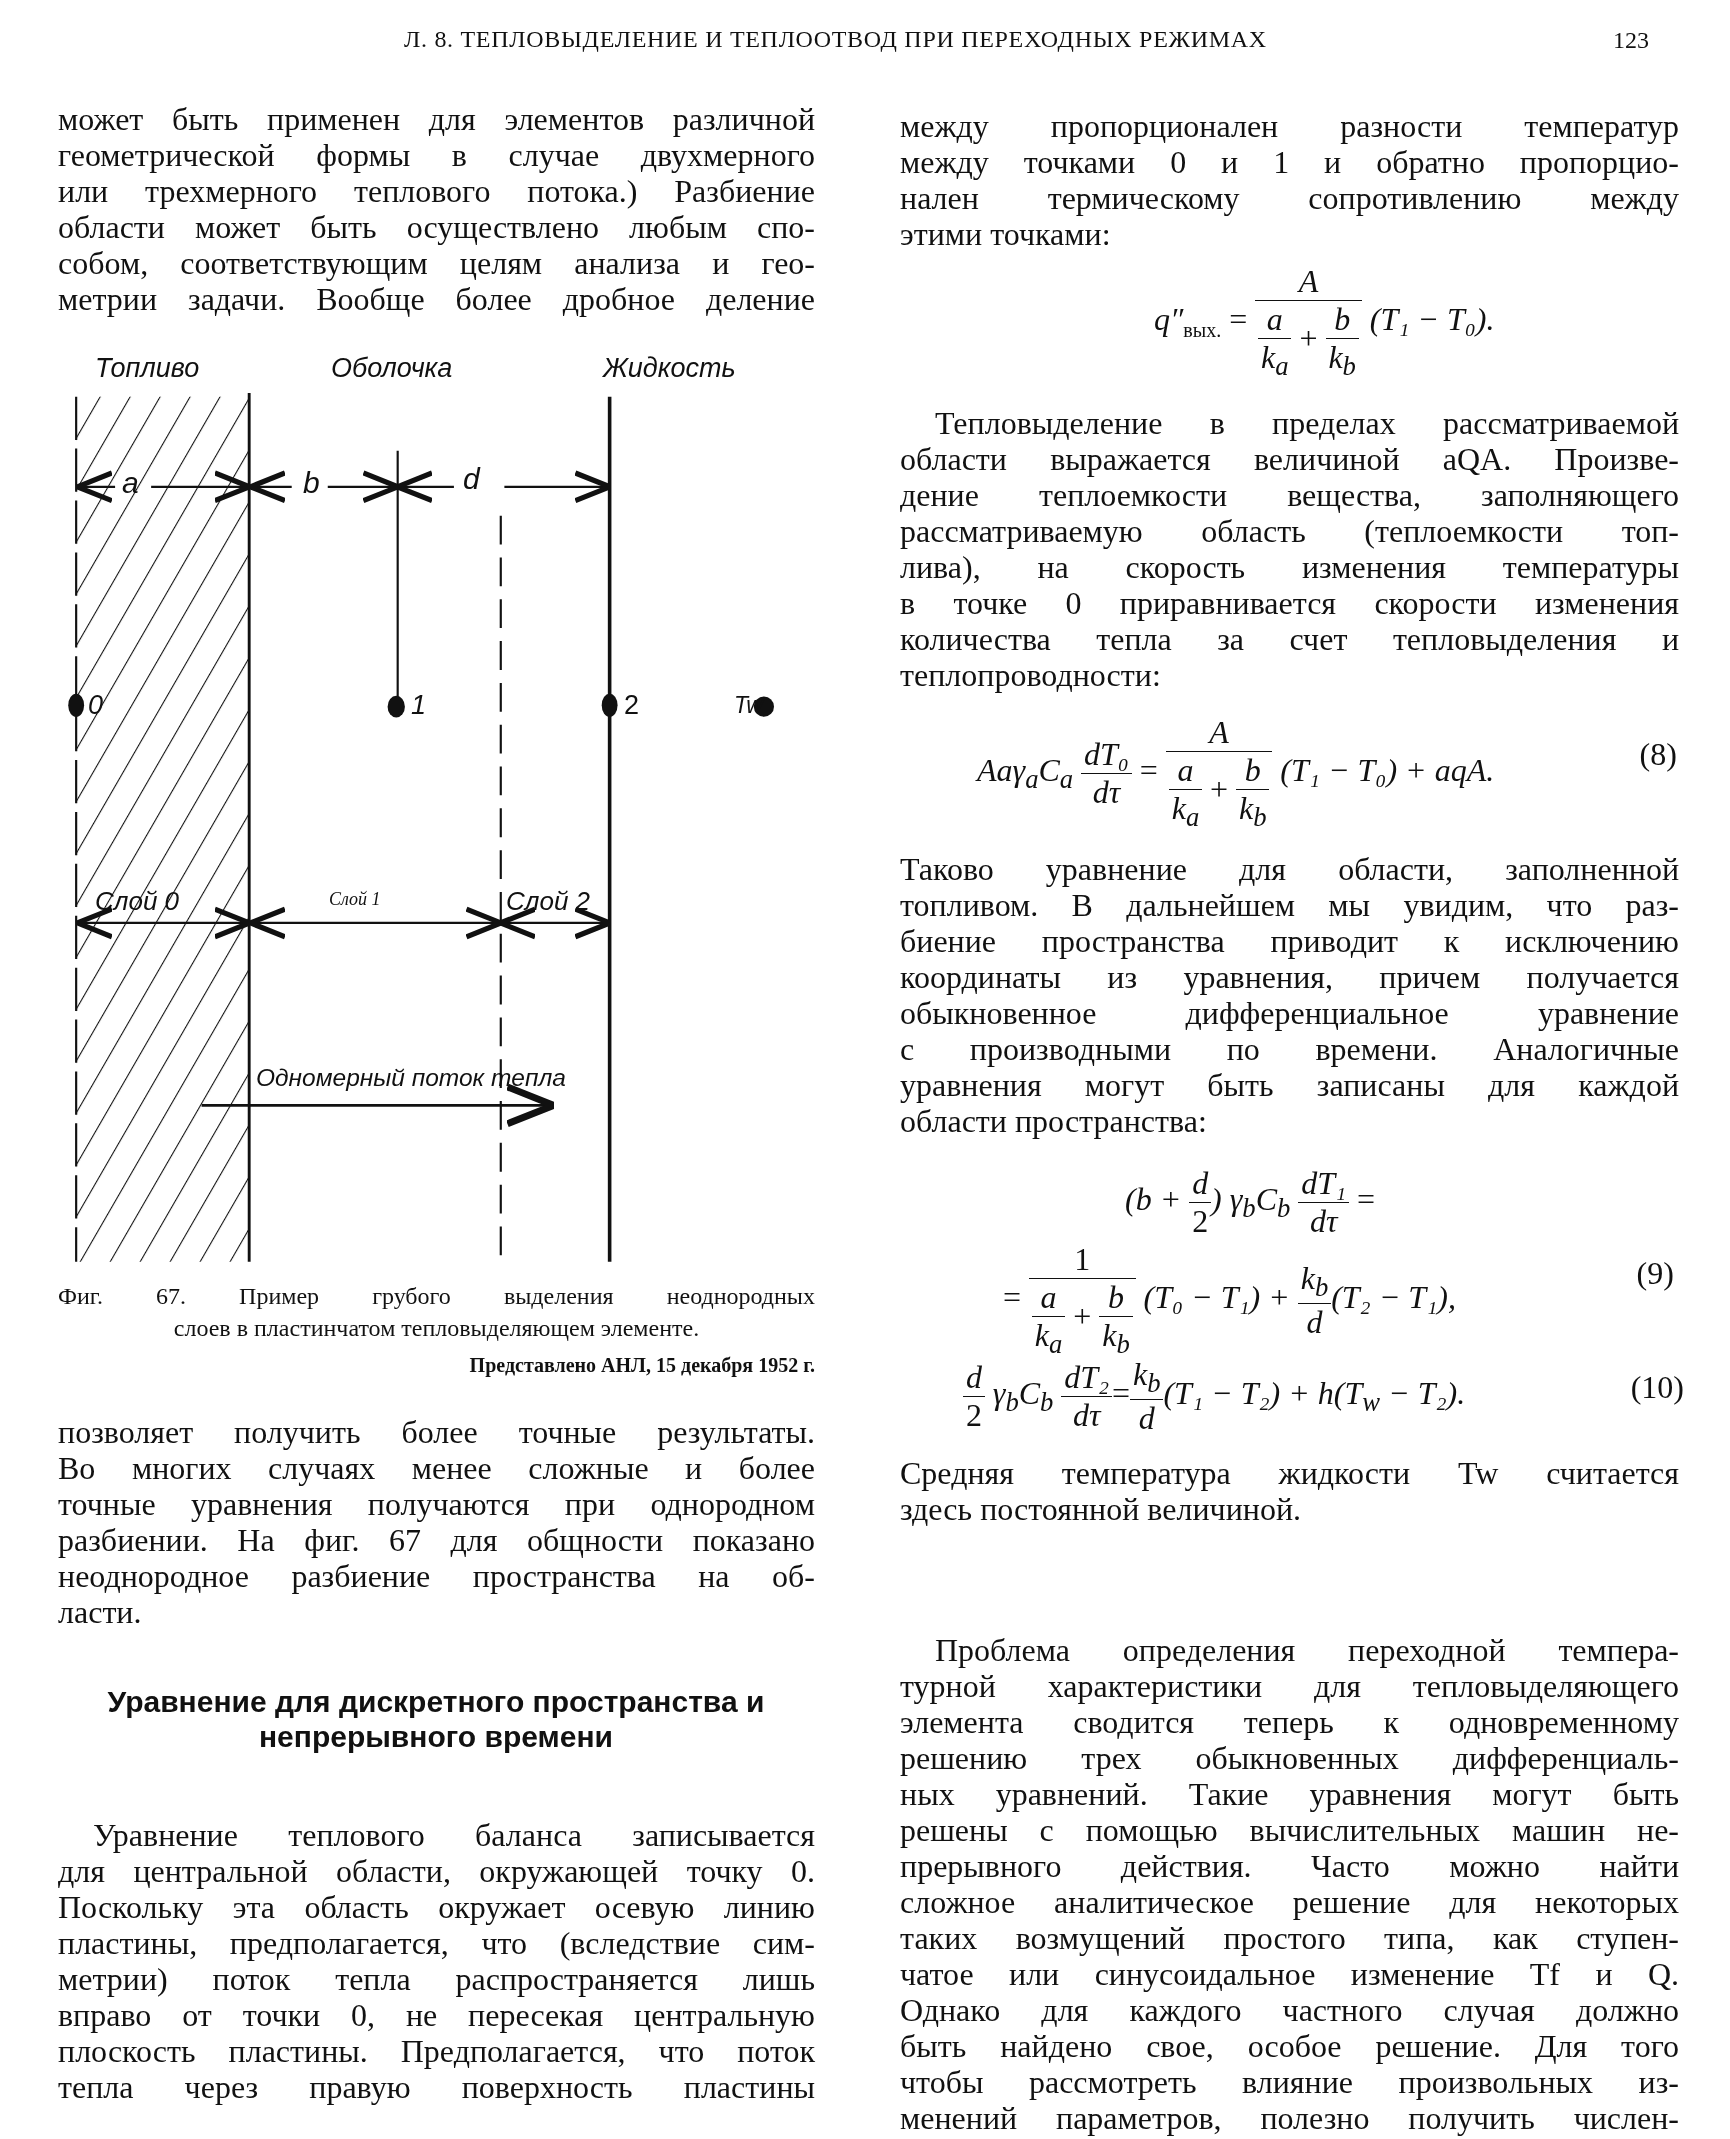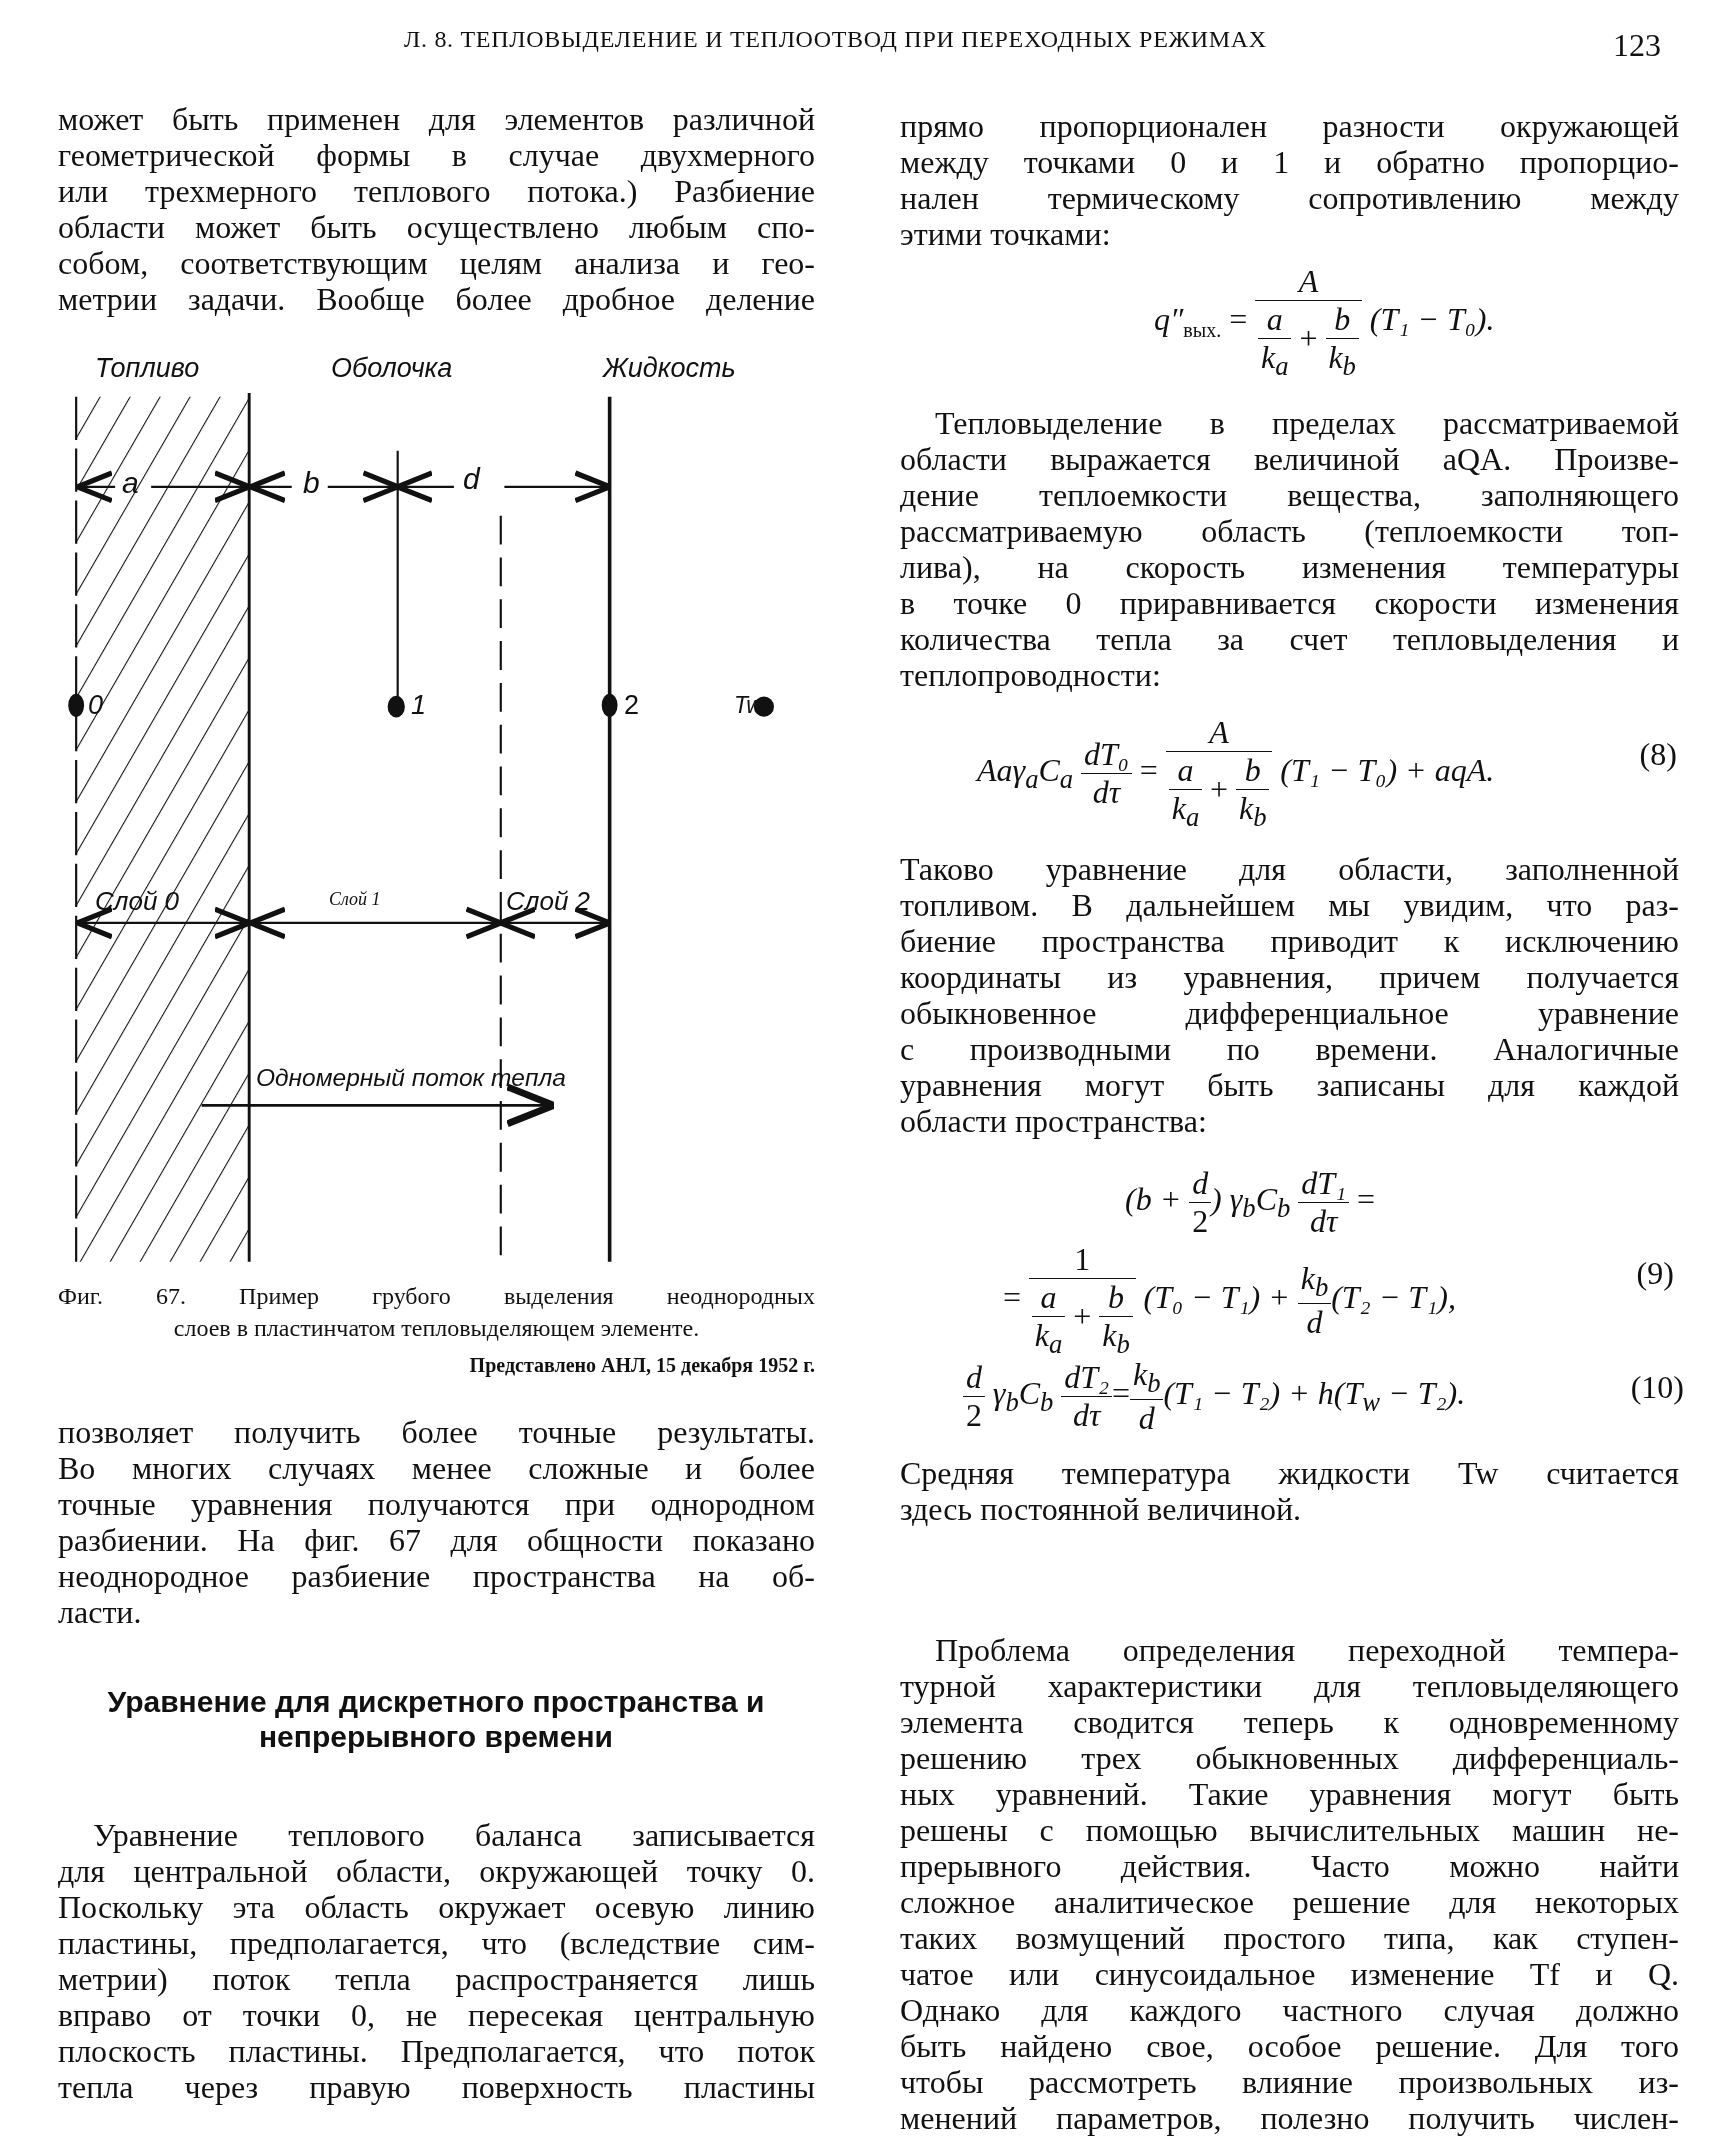--- a/index.html
+++ b/index.html
@@ -7,21 +7,21 @@
     width: 1731px; height: 2140px; position: relative; overflow: hidden;
     font-family: "Liberation Serif", "DejaVu Serif", serif; color: #111;
   }
   .running-head {
     position: absolute; top: 20px; left: 0; width: 1731px; height: 43px;
   }
   .running-head .title {
     position: absolute; left: 404px; top: 5.8px; font-size: 24px; letter-spacing: 0.7px;
   }
   .running-head .page-num {
-    position: absolute; left: 1613px; top: 7.2px; font-size: 32px;
+    position: absolute; left: 1613px; top: 7.2px; font-size: 24px;
   }
   .col {
     position: absolute; font-size: 32px; line-height: 36px; text-align: justify;
   }
   .left { left: 58px; width: 757px; }
   .right { left: 900px; width: 779px; }
   .line { display: block; text-align: justify; text-align-last: justify; white-space: nowrap; }
   .line.last { text-align-last: left; }
   .math { position: absolute; font-size: 32px; font-style: italic; white-space: nowrap; }
   .frac { display: inline-block; vertical-align: middle; text-align: center; }
@@ -133,21 +133,21 @@
   <span class="line">для центральной области, окружающей точку 0.</span>
   <span class="line">Поскольку эта область окружает осевую линию</span>
   <span class="line">пластины, предполагается, что (вследствие сим-</span>
   <span class="line">метрии) поток тепла распространяется лишь</span>
   <span class="line">вправо от точки 0, не пересекая центральную</span>
   <span class="line">плоскость пластины. Предполагается, что поток</span>
   <span class="line">тепла через правую поверхность пластины</span>
 </div>
 
 <div class="col right" style="top:108px;">
-  <span class="line">прямо пропорционален разности окружающей</span>
+  <span class="line">между пропорционален разности температур</span>
   <span class="line">между точками 0 и 1 и обратно пропорцио-</span>
   <span class="line">нален термическому сопротивлению между</span>
   <span class="line last">этими точками:</span>
 </div>
 
 <div class="math" style="left:1154px; top:263px;">
   <span>q″</span><sub style="font-style:normal;font-size:20px;">вых.</sub>
   <span style="font-style:normal;"> = </span>
   <span class="frac">
     <span class="num">A</span>

